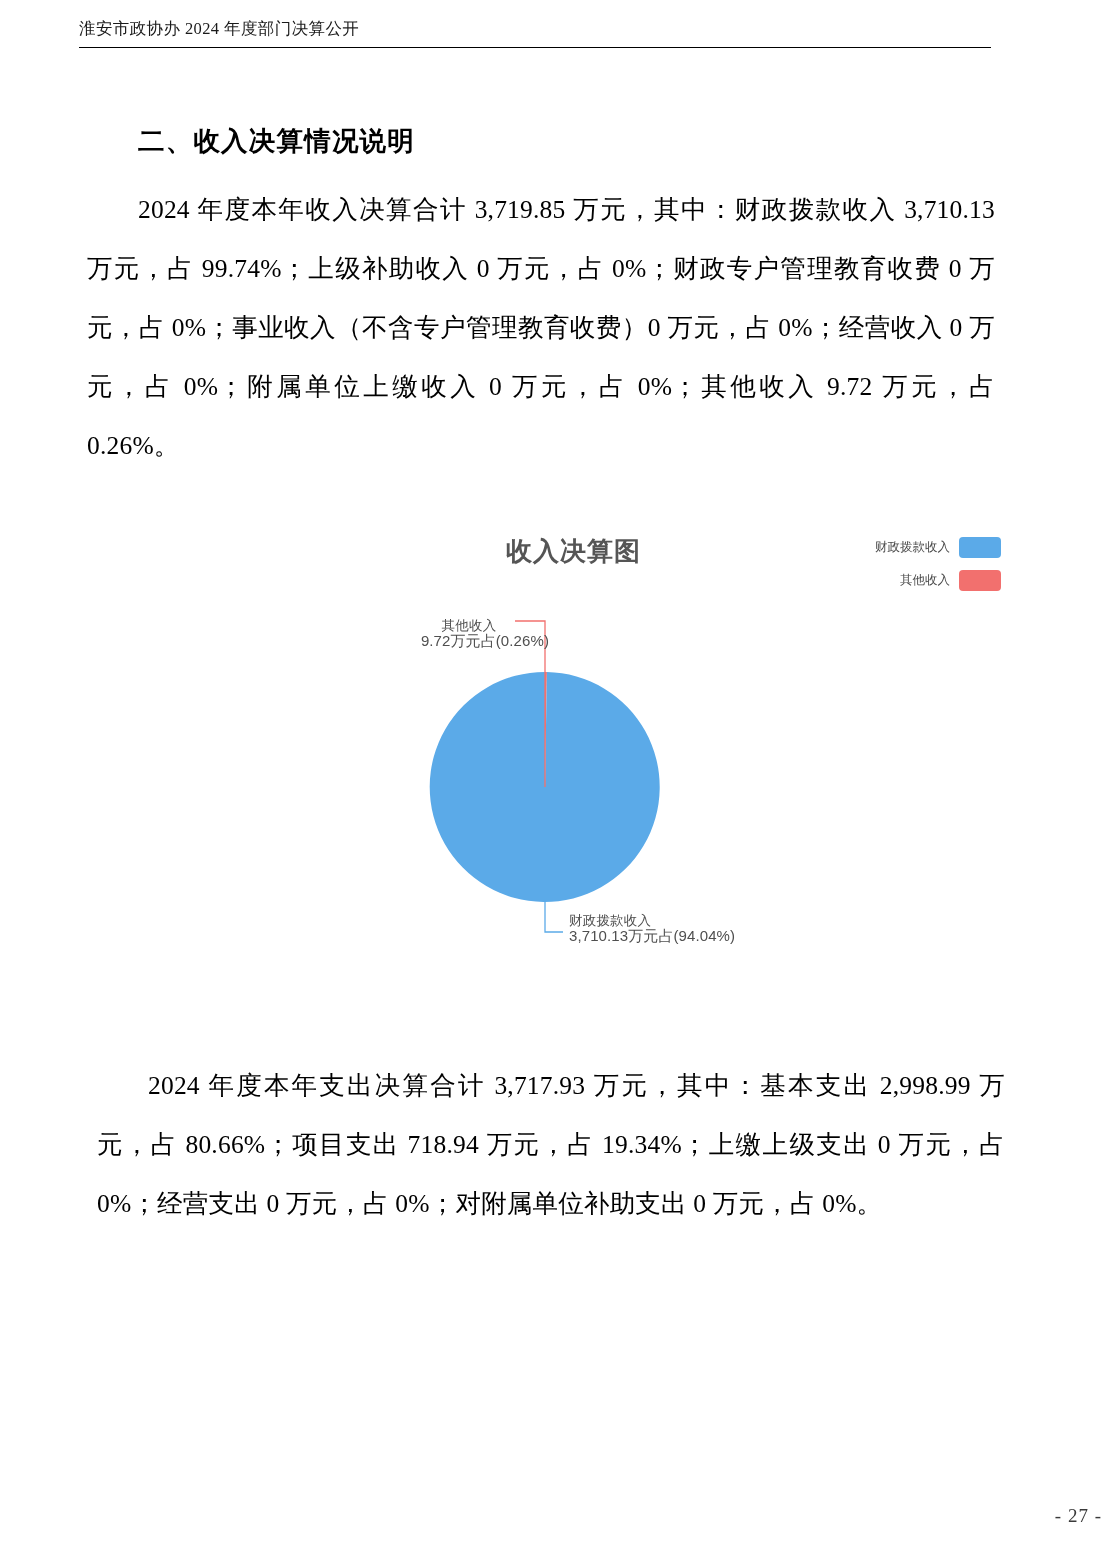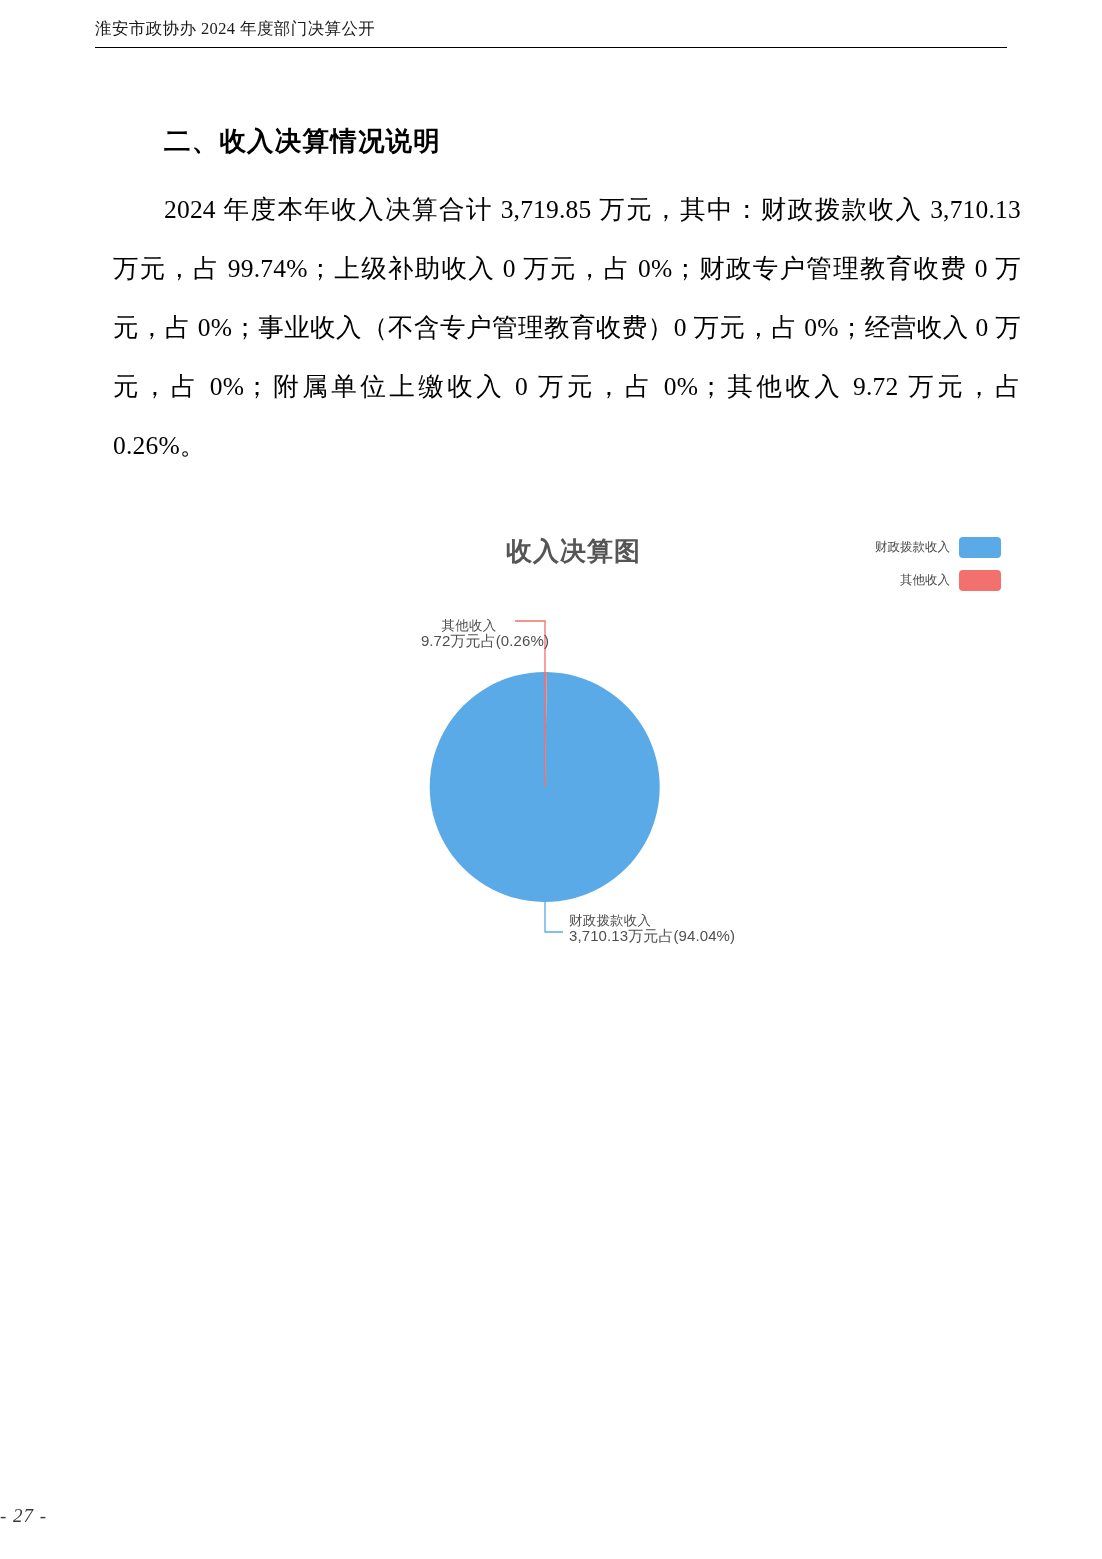--- a/index.html
+++ b/index.html
@@ -18,39 +18,39 @@
     height: 1559px;
     margin: 0 auto;
     background: #ffffff;
     overflow: hidden;
     box-sizing: border-box;
   }
 
   
   .page-header {
     position: absolute;
-    left: 95px;
+    left: 79px;
     top: 18px;
     width: 912px;
     box-sizing: border-box;
     border-bottom: 1.4px solid #000;
     padding-bottom: 7px;
   }
   .page-header .header-text {
     font-family: "Liberation Serif", "DejaVu Serif", serif;
     font-size: 16.5px;
     letter-spacing: 0.4px;
     color: #1a1a1a;
     white-space: nowrap;
   }
 
   
   .content {
     position: absolute;
-    left: 111px;
+    left: 85px;
     top: 118px;
     width: 912px;
   }
   h2.section-heading {
     margin: 0;
     padding: 0;
     font-family: "Liberation Serif", "DejaVu Serif", serif;
     font-weight: bold;
     font-size: 26.5px;
     line-height: 46px;
@@ -169,26 +169,25 @@
     top: 1040px;
     width: 912px;
   }
 
   
   .page-footer {
     position: absolute;
     left: 0;
     right: 0;
     top: 1505px;
-    text-align: left;
+    text-align: right;
     font-family: "Liberation Serif", "DejaVu Serif", serif;
     font-size: 19px;
     color: #3a3a3a;
     letter-spacing: 1px;
-    font-style: italic;
   }
 </style>
 </head>
 <body>
 
 <div class="page">
 
   <div class="page-header">
     <div class="header-text">淮安市政协办 2024 年度部门决算公开</div>
   </div>
@@ -238,19 +237,20 @@
 
       <div class="pie-label label-fund">
         <span class="lbl-name">财政拨款收入</span>
         <span class="lbl-value">3,710.13万元占(94.04%)</span>
       </div>
     </div>
   </div>
 
   <div class="content-2">
     <div class="gap-after-heading"></div>
+    <p class="body-para">2024 年度本年支出决算合计 3,717.93 万元，其中：基本支出 2,998.99 万元，占 80.66%；项目支出 718.94 万元，占 19.34%；上缴上级支出 0 万元，占 0%；经营支出 0 万元，占 0%；对附属单位补助支出 0 万元，占 0%。</p>
   </div>
 
   <div class="page-footer">
     <span>- 27 -</span>
   </div>
 
 </div>
 
 </body></html>

